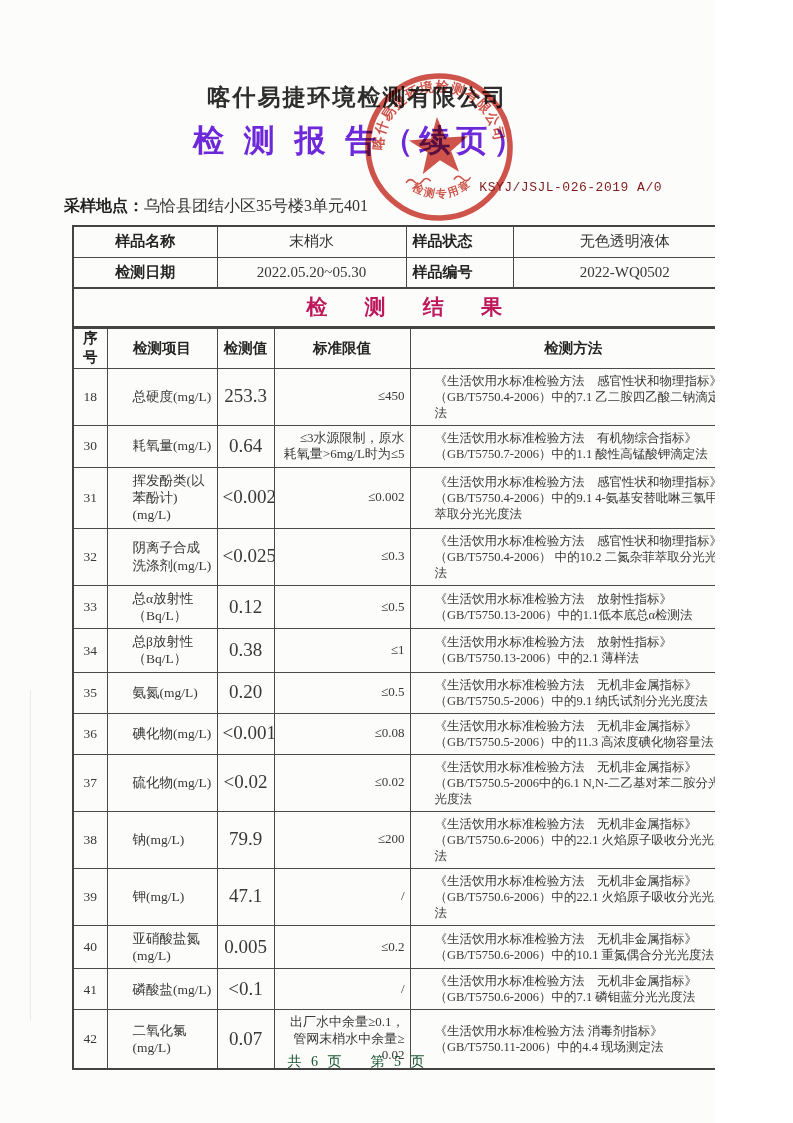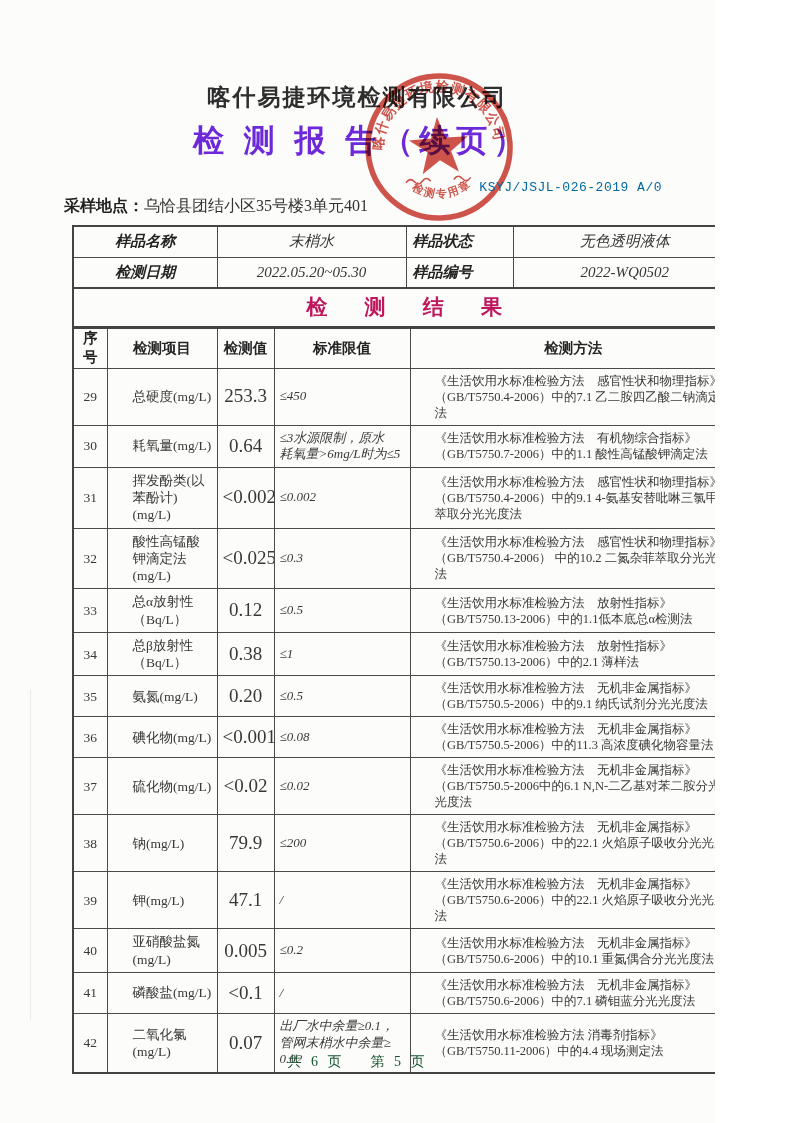--- a/index.html
+++ b/index.html
@@ -16,21 +16,21 @@
     letter-spacing:2px; color:#2e2e2e;
   }
   .report-title {
     position:absolute; top:120px; left:4px; width:100%;
     text-align:center; font-size:31px; font-weight:bold;
     letter-spacing:6px; color:#6d28d9;
   }
   .doc-number {
     position:absolute; top:180px; right:53px;
     font-family:"Liberation Mono","DejaVu Sans Mono",monospace;
-    font-size:13px; letter-spacing:0.5px; color:#0369a1;
+    font-size:13px; letter-spacing:0.5px; color:#7f1d1d;
   }
   .sampling-line {
     position:absolute; top:196px; left:64px;
     font-size:16px; color:#333;
   }
   .sampling-line .lbl { font-weight:bold; color:#222; }
   
   .stamp {
     position:absolute; left:348px; top:56px;
     width:182px; height:182px;
@@ -39,21 +39,21 @@
     pointer-events:none;
   }
   
   .sheet-tables { position:absolute; left:72px; top:225px; width:664px; }
   table { border-collapse:collapse; table-layout:fixed; width:664px; }
   td, th {
     border:1.6px solid #4a4a4a;
     box-sizing:border-box;
     overflow:hidden;
   }
-  .info-table { border:2.2px solid #444;font-style:italic; }
+  .info-table { border:2.2px solid #444; }
   .info-table td { height:31px; font-size:15px; padding:0 6px; }
   .info-table .lbl { font-weight:bold; text-align:center; color:#242424; }
   .info-table .lbl-left { font-weight:bold; text-align:left; color:#242424; }
   .info-table .val { text-align:center; }
   .banner {
     border:2.2px solid #444; border-top-width:1.6px; margin-top:-1px;
     height:37px; line-height:37px; text-align:center;
     font-size:21px; font-weight:bold; letter-spacing:16px;
     text-indent:16px; color:#be185d;
   }
@@ -62,21 +62,21 @@
     height:40px; font-size:14.5px; font-weight:bold;
     text-align:center; color:#242424; padding:0 2px;
   }
   .results-table td {
     font-size:13px; line-height:1.28; padding:4px 5px;
     vertical-align:middle; color:#383838;
   }
   .results-table td.c-no   { text-align:center; font-size:13.5px; }
   .results-table td.c-item { text-align:left; font-size:13.5px; padding-left:25px; }
   .results-table td.c-val  { text-align:center; font-size:19px; }
-  .results-table td.c-lim  { text-align:left; white-space:pre-line;font-style:italic; }
+  .results-table td.c-lim  { text-align:right; white-space:pre-line; }
   .results-table td.c-met  { text-align:left; white-space:pre-line; font-size:12.5px; padding-left:24px; }
   
   .page-footer {
     position:absolute; top:1053px; left:0; width:100%;
     text-align:center; font-size:14px; letter-spacing:3px; color:#14532d;
   }
   .page-footer .gap { display:inline-block; width:26px; }
   
   .speck { position:absolute; background:rgba(198,52,44,.55); border-radius:50%; }
   .fold-line {
@@ -153,21 +153,21 @@
         <tr>
           <th>序号</th>
           <th>检测项目</th>
           <th>检测值</th>
           <th>标准限值</th>
           <th>检测方法</th>
         </tr>
       </thead>
       <tbody>
           <tr>
-          <td class="c-no">29</td>
+          <td class="c-no">18</td>
           <td class="c-item">总硬度(mg/L)</td>
           <td class="c-val">253.3</td>
           <td class="c-lim">≤450</td>
           <td class="c-met">《生活饮用水标准检验方法　感官性状和物理指标》
 （GB/T5750.4-2006）中的7.1 乙二胺四乙酸二钠滴定法</td>
         </tr>
           <tr>
           <td class="c-no">30</td>
           <td class="c-item">耗氧量(mg/L)</td>
           <td class="c-val">0.64</td>
@@ -180,21 +180,21 @@
           <td class="c-no">31</td>
           <td class="c-item">挥发酚类(以苯酚计)(mg/L)</td>
           <td class="c-val">&lt;0.002</td>
           <td class="c-lim">≤0.002</td>
           <td class="c-met">《生活饮用水标准检验方法　感官性状和物理指标》
 （GB/T5750.4-2006）中的9.1 4-氨基安替吡啉三氯甲烷
 萃取分光光度法</td>
         </tr>
           <tr>
           <td class="c-no">32</td>
-          <td class="c-item">酸性高锰酸钾滴定法(mg/L)</td>
+          <td class="c-item">阴离子合成洗涤剂(mg/L)</td>
           <td class="c-val">&lt;0.025</td>
           <td class="c-lim">≤0.3</td>
           <td class="c-met">《生活饮用水标准检验方法　感官性状和物理指标》
 （GB/T5750.4-2006） 中的10.2 二氮杂菲萃取分光光度法</td>
         </tr>
           <tr>
           <td class="c-no">33</td>
           <td class="c-item">总α放射性（Bq/L）</td>
           <td class="c-val">0.12</td>
           <td class="c-lim">≤0.5</td>

